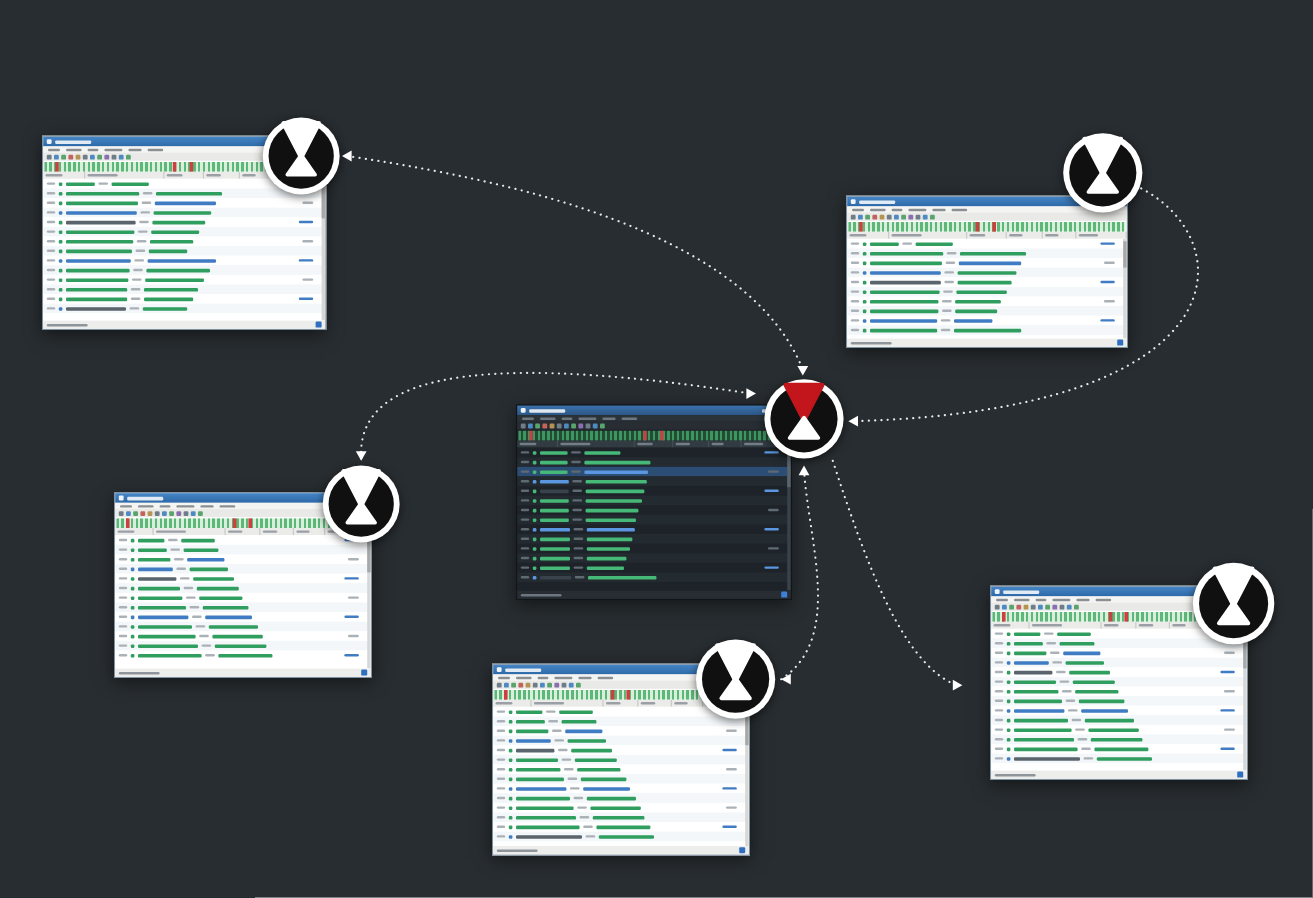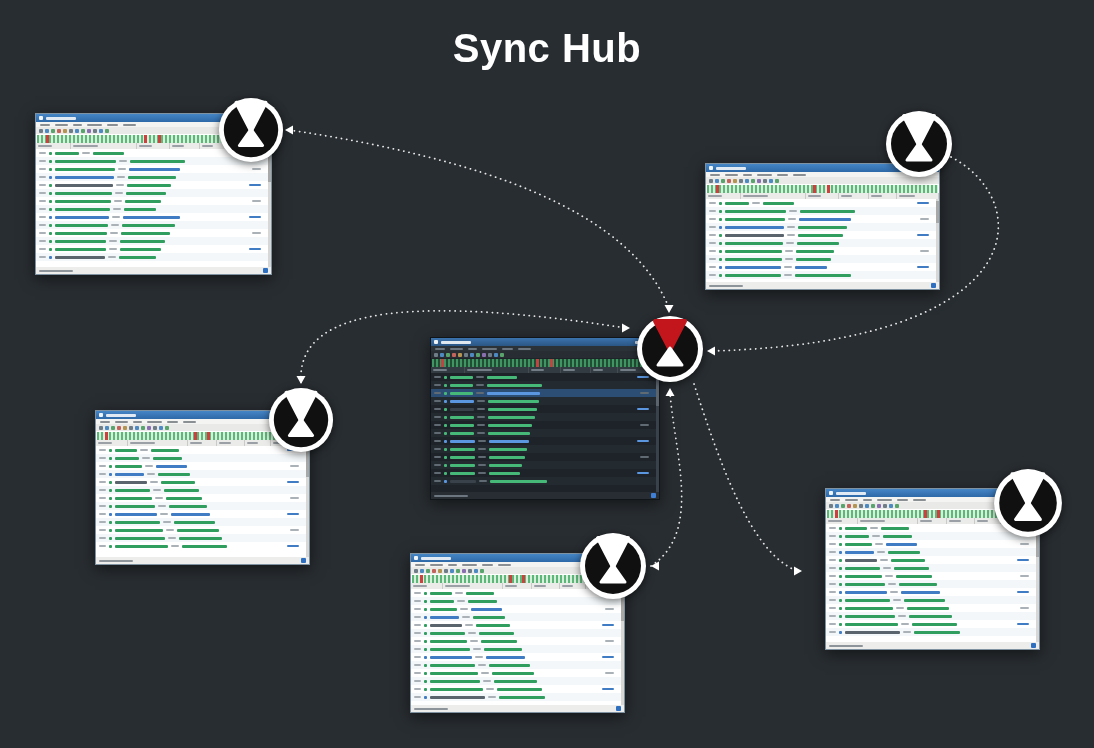--- a/index.html
+++ b/index.html
@@ -31,21 +31,20 @@
           padding:0 3px;box-sizing:border-box;flex:none;}
   .badge{position:absolute;z-index:6;border-radius:50%;
          filter:drop-shadow(0 2px 4px rgba(0,0,0,.55));}
   .badge svg{display:block;width:100%;height:100%;}
   .spacer{flex:1 1 auto;}
 </style>
 </head>
 <body>
 
 <div class="stage" id="stage" style="background: rgb(40, 45, 49);">
-  <h1 class="title">Sync Hub</h1>
   <svg id="edges" class="edges" width="1094" height="748" viewBox="0 0 1094 748">
       <path d="M 289 130 C 480 158, 630 210, 669 308" class="edge-path" stroke="#f2f2f2"></path>
       <polygon points="285,130 293,125.5 293,134.5" class="edge-arrow"></polygon>
       <polygon points="669,313 664.5,305 673.5,305" class="edge-arrow"></polygon>
       <path d="M 301 382 C 296 302, 430 298, 626 328" class="edge-path" stroke="#f2f2f2"></path>
       <polygon points="301,384 296.5,376 305.5,376" class="edge-arrow"></polygon>
       <polygon points="630,328 622,323.5 622,332.5" class="edge-arrow"></polygon>
       <path d="M 651 566 C 703 532, 674 452, 670 392" class="edge-path" stroke="#f2f2f2"></path>
       <polygon points="651,566 659,561.5 659,570.5" class="edge-arrow"></polygon>
       <polygon points="670,388 665.5,396 674.5,396" class="edge-arrow"></polygon>

